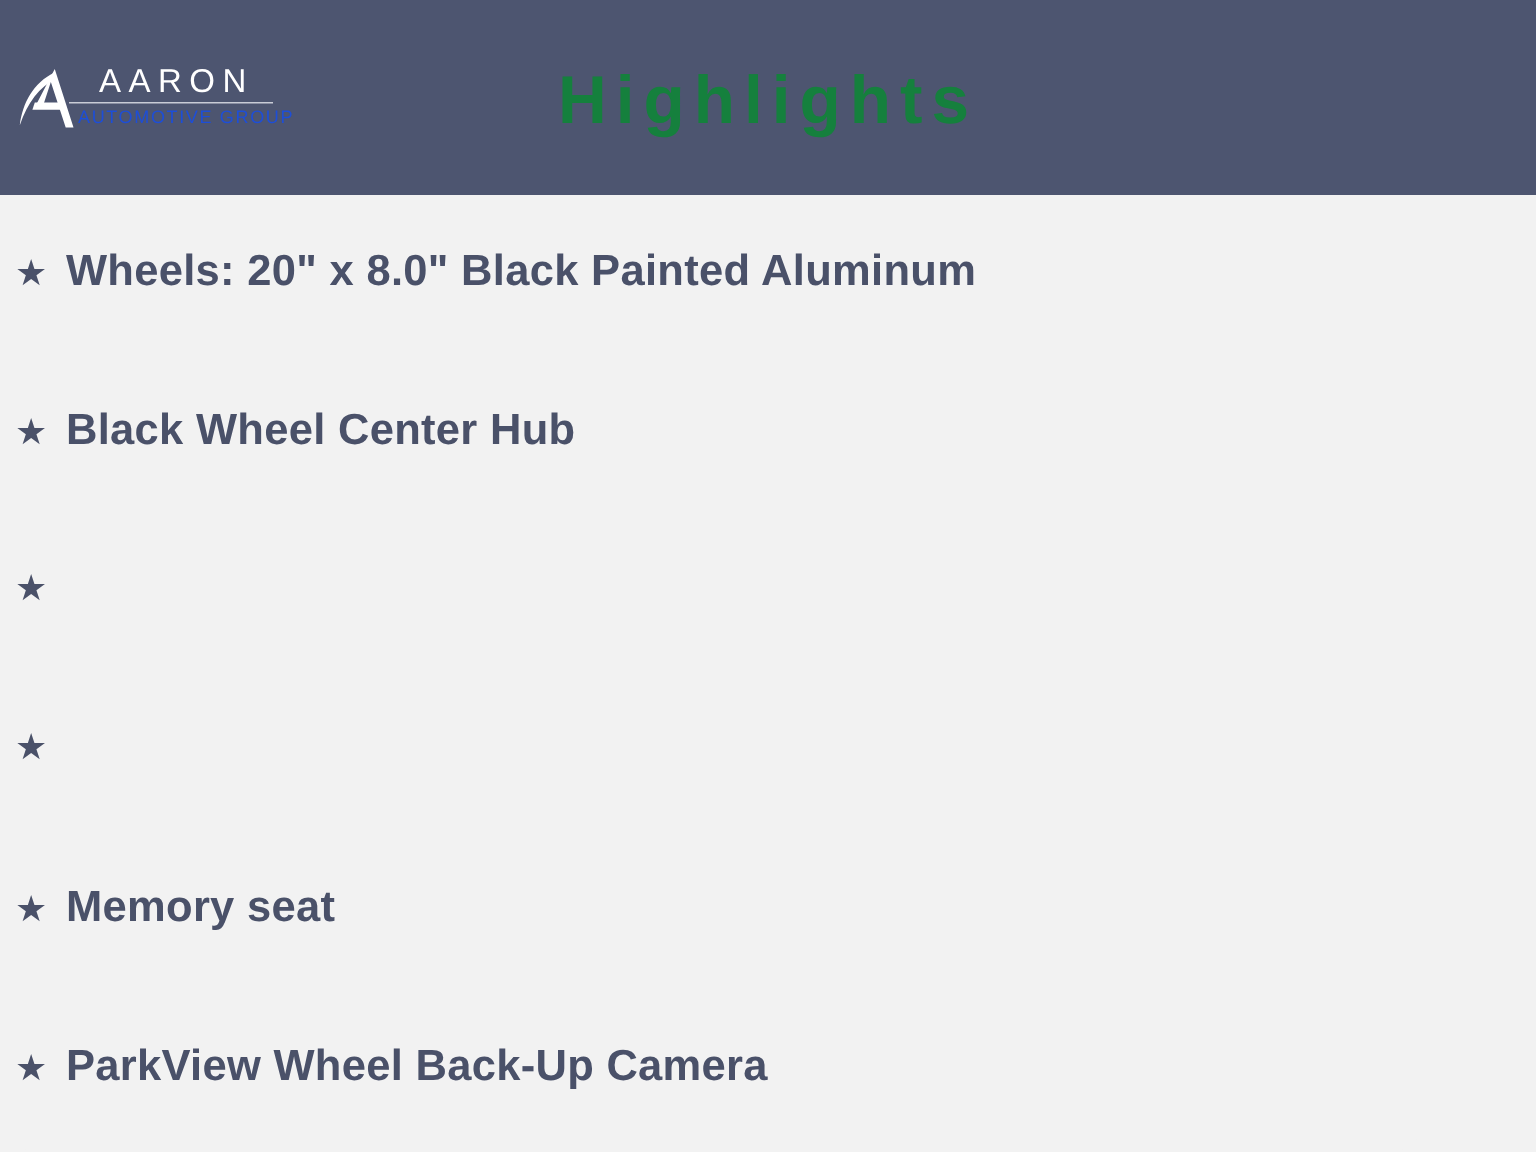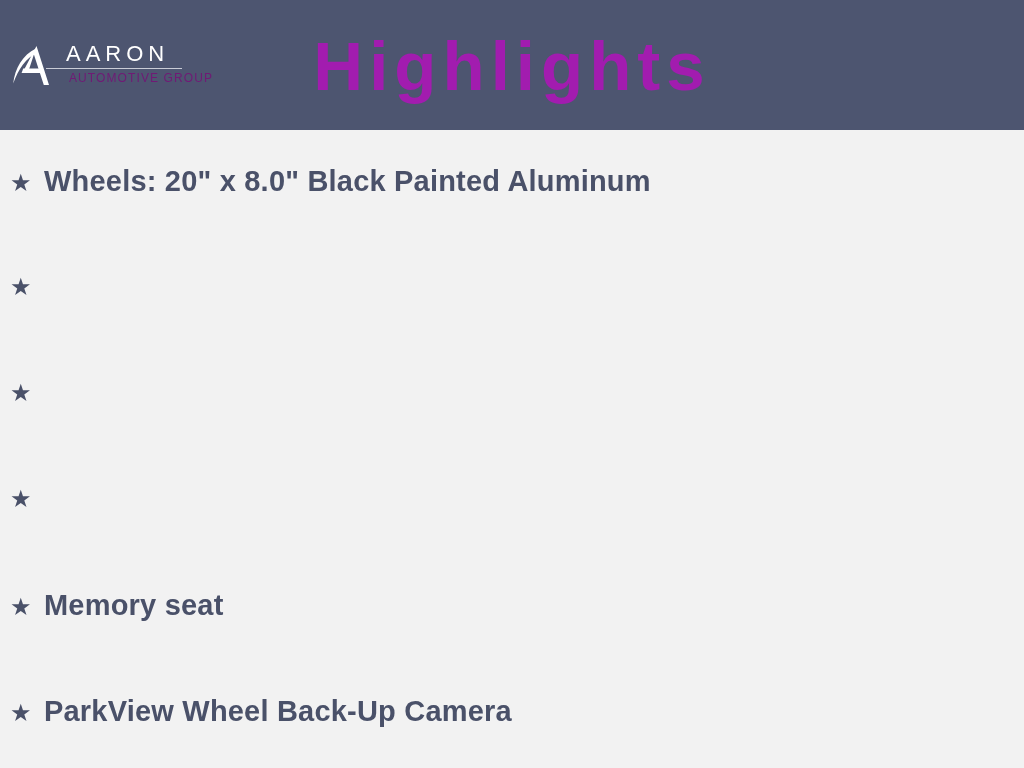--- a/index.html
+++ b/index.html
@@ -74,40 +74,40 @@
     position: absolute;
     left: -6px;
     top: 28px;
     width: 136px;
     height: 1px;
     background: #c9ccd6;
   }
 
   .logo-sub {
     position: absolute;
-    left: 17px;
+    left: 0px;
     top: 30px;
     font-size: 12px;
     letter-spacing: 1.1px;
-    color: #701a75;
+    color: #1d4ed8;
     font-weight: 400;
     line-height: 16px;
     white-space: nowrap;
   }
 
   
   .slide-title {
     position: absolute;
     left: 0;
     top: 27px;
     width: 1024px;
     text-align: center;
-    font-size: 69px;
+    font-size: 45px;
     font-weight: bold;
-    color: #a21caf;
+    color: #15803d;
     letter-spacing: 6px;
     line-height: 80px;
     white-space: nowrap;
   }
 
   
   .bullet-list {
     position: absolute;
     left: 0;
     top: 130px;
@@ -176,20 +176,21 @@
 
   <ul class="bullet-list">
 
     <li class="bullet-item">
       <span class="bullet-star">★</span>
       <span class="bullet-text">Wheels: 20" x 8.0" Black Painted Aluminum</span>
     </li>
 
     <li class="bullet-item">
       <span class="bullet-star">★</span>
+      <span class="bullet-text">Black Wheel Center Hub</span>
     </li>
 
     <li class="bullet-item">
       <span class="bullet-star">★</span>
     </li>
 
     <li class="bullet-item">
       <span class="bullet-star">★</span>
     </li>
 

